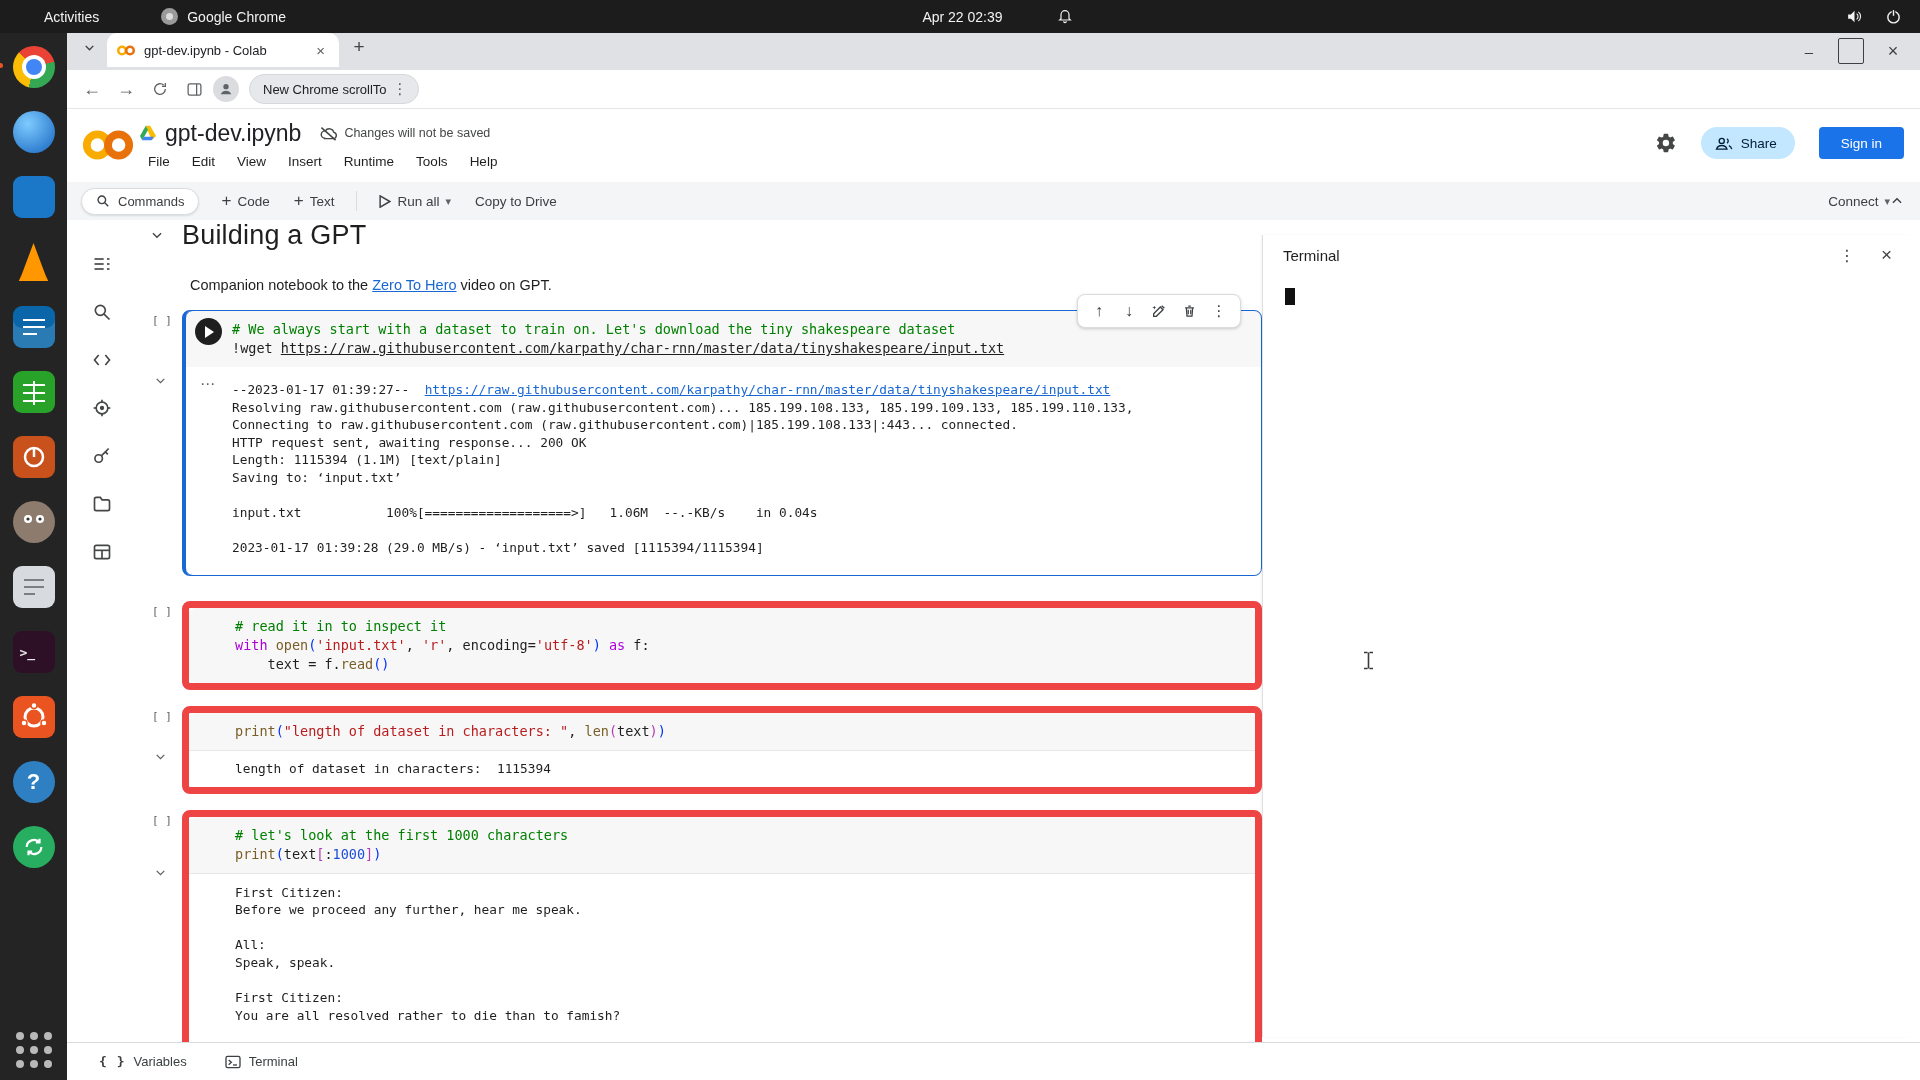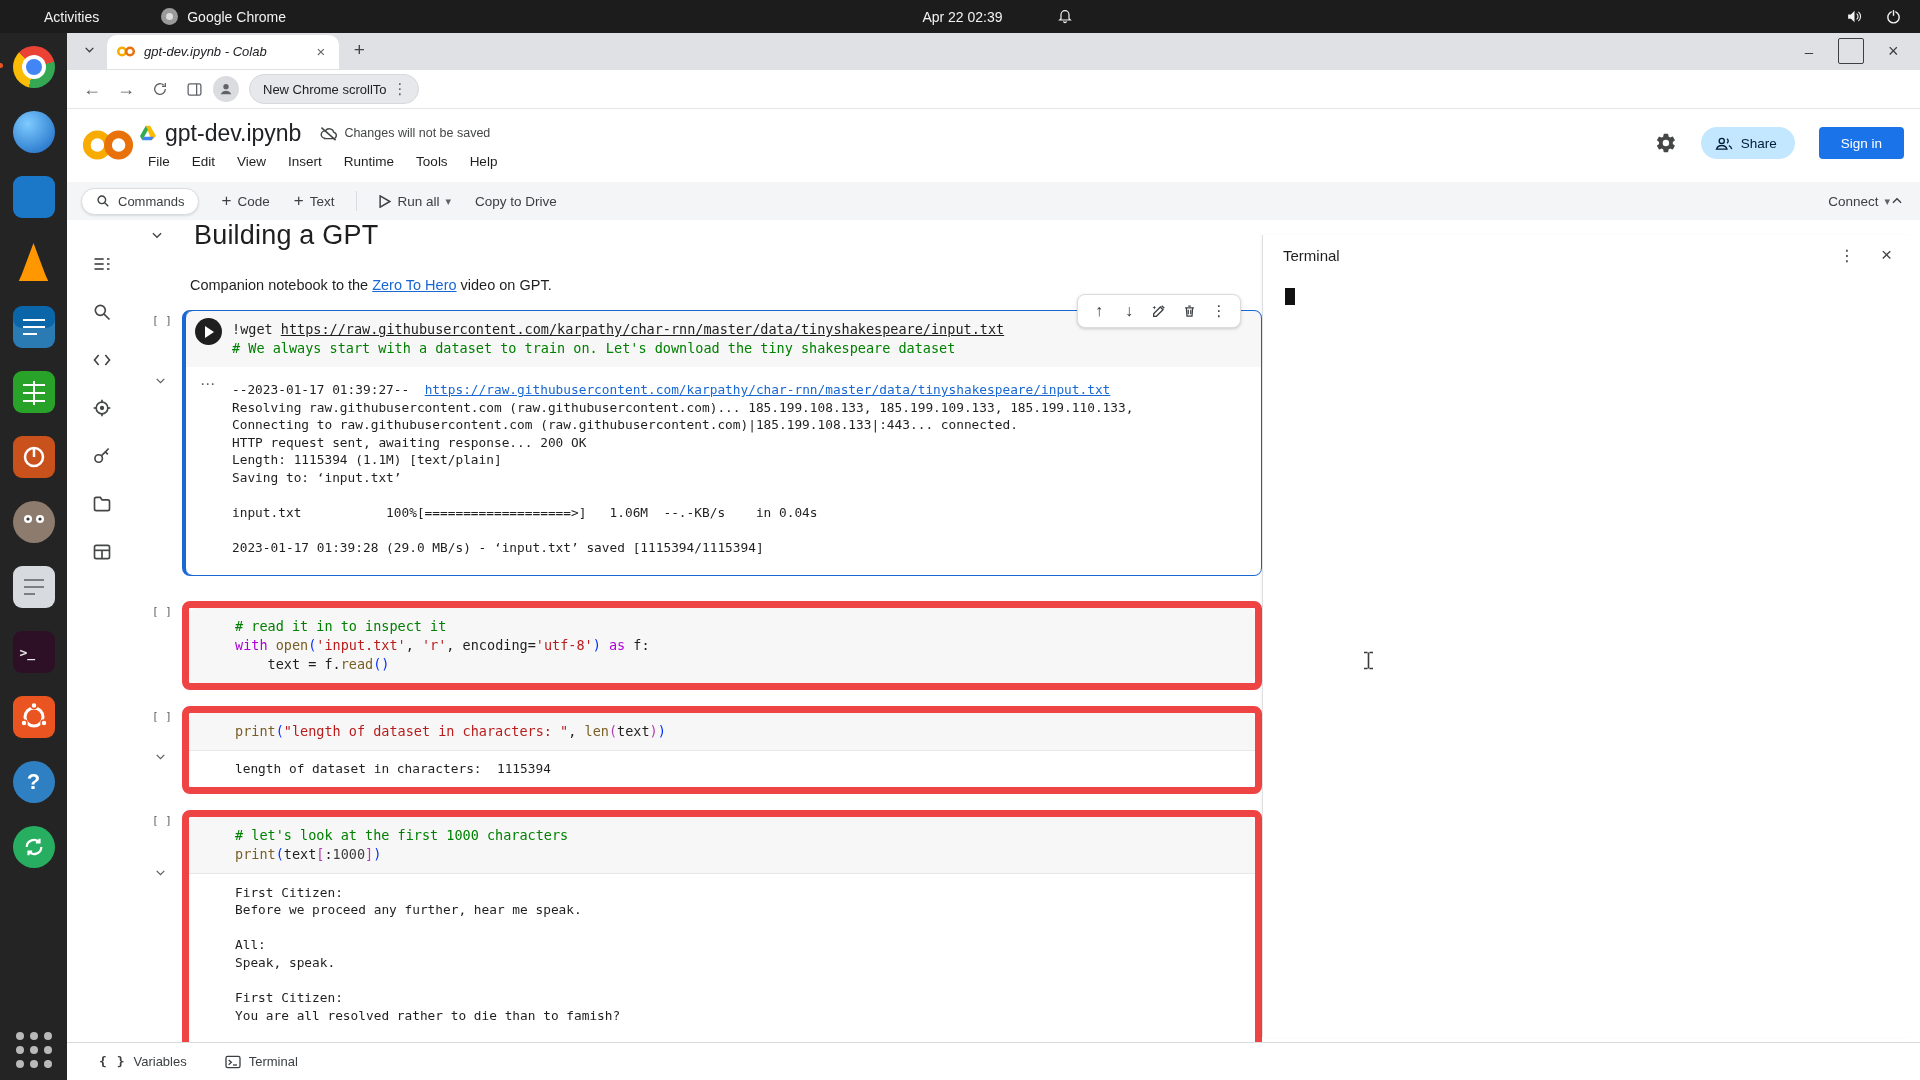--- a/index.html
+++ b/index.html
@@ -27,21 +27,21 @@
   .chrome-logo { background:conic-gradient(from -45deg,#ea4335 0 120deg,#34a853 120deg 240deg,#fbbc05 240deg 360deg); position:relative; }
   .chrome-logo::before { content:""; position:absolute; left:9px; top:9px; width:24px; height:24px; background:#fff; border-radius:50%; }
   .chrome-logo::after { content:""; position:absolute; left:13px; top:13px; width:16px; height:16px; background:#4285f4; border-radius:50%; }
   .dock .glyph { color:#fff; font-weight:bold; }
   .appgrid { position:absolute; bottom:12px; left:0; width:67px; display:flex; justify-content:center; }
   .dots3 { display:grid; grid-template-columns:repeat(3,8px); grid-gap:6px; }
   .dots3 i { width:8px; height:8px; background:#b9b9b9; border-radius:50%; }
 
   
   .window { position:absolute; left:67px; top:33px; width:1853px; height:1047px; display:flex; flex-direction:column; background:#fff; }
-  .tabstrip { height:37px; background:#dfe1e5; display:flex; align-items:center; position:relative; flex:0 0 auto;font-style:italic; }
+  .tabstrip { height:37px; background:#dfe1e5; display:flex; align-items:flex-start; position:relative; flex:0 0 auto; }
   .tabsearch { width:28px; height:28px; border-radius:50%; margin:0 0 4px 8px; display:flex; align-items:center; justify-content:center; }
   .tab { width:232px; height:34px; background:#fff; border-radius:10px 10px 0 0; margin-left:4px; display:flex; align-items:center; padding:0 10px; gap:9px; }
   .tab .title { font-size:13px; color:#202124; white-space:nowrap; overflow:hidden; flex:1; }
   .tab .close { color:#5f6368; font-size:15px; line-height:1; padding:2px 4px; border-radius:50%; }
   .newtab { width:28px; height:28px; display:flex; align-items:center; justify-content:center; font-size:19px; color:#444; margin:0 0 4px 6px; }
   .winctl { position:absolute; right:14px; top:5px; display:flex; gap:16px; align-items:center; height:26px; }
   .winctl span { width:26px; height:26px; display:flex; align-items:center; justify-content:center; color:#3c4043; font-size:15px; }
   .sq { width:10px; height:10px; border:1.4px solid #3c4043; border-radius:2px; display:inline-block; }
 
   .addressrow { height:39px; background:#fff; display:flex; align-items:center; padding:0 14px 0 10px; gap:4px; border-bottom:1px solid #e4e6e8; flex:0 0 auto; }
@@ -78,41 +78,41 @@
   .toolbar-right { margin-left:auto; display:flex; align-items:center; }
   .connect { display:flex; align-items:center; gap:6px; font-size:13.5px; color:#3c4043; font-weight:500; }
 
   
   .colab-body { flex:1; display:flex; min-height:0; background:#fff; }
   .leftrail { width:70px; flex:0 0 auto; display:flex; flex-direction:column; align-items:center; padding-top:32px; gap:24px; }
   .railic { width:24px; height:24px; display:flex; align-items:center; justify-content:center; color:#444746; }
 
   .notebook { flex:1; min-width:0; position:relative; padding:8px 0 0 13px; overflow:hidden; }
   .md-heading { display:flex; align-items:flex-start; gap:10px; margin-top:-8px; }
-  .md-heading h1 { font-size:27px; font-weight:500; color:#1f1f1f; margin-left:20px; letter-spacing:.2px; }
+  .md-heading h1 { font-size:27px; font-weight:500; color:#1f1f1f; margin-left:8px; letter-spacing:.2px; }
   .md-intro { margin:26px 0 0 40px; font-size:14.5px; color:#1f1f1f; }
   .md-intro a { color:#1967d2; text-decoration:underline; }
 
   .cellrow { position:relative; display:flex; margin-top:0; }
   .gutter { width:32px; flex:0 0 auto; position:relative; }
   .brackets { font-family:"DejaVu Sans Mono",monospace; font-size:11px; color:#616161; position:absolute; left:2px; top:4px; white-space:pre; }
   .gchev { position:absolute; left:4px; color:#616161; }
   .cell { flex:1; border:7px solid #ef4444; border-radius:8px; background:#fff; position:relative; min-width:0; }
   .cell.selected { border:1px solid #1967d2; border-left:4px solid #1967d2; box-shadow:0 0 0 1px #1967d2 inset; }
   .codearea { background:#f7f7f7; border-radius:7px 7px 0 0; padding:9px 12px 9px 46px; position:relative; }
   .cell.lone .codearea { border-radius:7px; }
   .codearea.editor { font-family:"DejaVu Sans Mono",monospace; font-size:13.5px; }
   .outputarea { background:#fff; border-top:1px solid #e8e8e8; border-radius:0 0 7px 7px; padding:12px 12px 18px 46px; position:relative; }
   .cell.selected .outputarea { border-top:none; }
   .runbtn { position:absolute; left:9px; top:7px; width:27px; height:27px; border-radius:50%; background:#1f1f1f; display:flex; align-items:center; justify-content:center; }
   .runbtn .tri { width:0; height:0; border-left:9px solid #fff; border-top:6px solid transparent; border-bottom:6px solid transparent; margin-left:2px; }
   .cl { white-space:pre; line-height:19px; min-height:19px; font-family:"DejaVu Sans Mono",monospace; font-size:13.5px; }
   .out .cl { line-height:17.6px; min-height:17.6px; font-size:12.8px; }
   .tk-p{color:#1f1f1f} .tk-c{color:#008000} .tk-k{color:#af00db} .tk-f{color:#795e26}
-  .tk-s{color:#b91c1c} .tk-n{color:#404040} .tk-b1{color:#0431fa} .tk-b2{color:#b33bb3}
+  .tk-s{color:#b91c1c} .tk-n{color:#1d4ed8} .tk-b1{color:#0431fa} .tk-b2{color:#b33bb3}
   .tk-u{color:#1f1f1f; text-decoration:underline}
   .tk-ol{color:#1967d2; text-decoration:underline}
   .outdots { position:absolute; left:14px; top:8px; color:#616161; font-size:15px; letter-spacing:1px; }
   .cell-toolbar { position:absolute; right:20px; top:-17px; height:34px; background:#fff; border:1px solid #dadce0; border-radius:8px; box-shadow:0 1px 3px rgba(60,64,67,.25); display:flex; align-items:center; padding:0 6px; z-index:5; }
   .cell-toolbar .ctb { width:30px; height:30px; display:flex; align-items:center; justify-content:center; color:#3c4043; font-size:16px; }
 
   
   .term-panel { width:648px; flex:0 0 auto; margin:15px 10px 5px 0; background:#fff; border-left:1px solid #e0e0e0; box-shadow:-1px 0 2px rgba(0,0,0,.05); position:relative; display:flex; flex-direction:column; }
   .term-head { height:40px; display:flex; align-items:center; padding:0 18px 0 20px; flex:0 0 auto; }
   .term-title { font-size:15px; color:#1f1f1f; }
@@ -510,22 +510,22 @@
                     <line x1="14" y1="10" x2="14" y2="17"></line>
                   </svg>
                 </span>
               <span class="ctb" style="font-size:15px">⋮</span>
             </div>
             <div class="codearea editor">
               <span class="runbtn">
                   <span class="tri"></span>
                 </span>
               <div>
+                  <div class="cl"><span class="tk-c"># We always start with a dataset to train on. Let's download the tiny shakespeare dataset</span></div>
                   <div class="cl"><span class="tk-p">!wget </span><span class="tk-u">https://raw.githubusercontent.com/karpathy/char-rnn/master/data/tinyshakespeare/input.txt</span></div>
-                  <div class="cl"><span class="tk-c"># We always start with a dataset to train on. Let's download the tiny shakespeare dataset</span></div>
                 </div>
             </div>
             <div class="outputarea out">
               <span class="outdots">⋯</span>
               <div style="margin-top:2px">
                   <div class="cl"><span class="tk-p">--2023-01-17 01:39:27--  </span><span class="tk-ol">https://raw.githubusercontent.com/karpathy/char-rnn/master/data/tinyshakespeare/input.txt</span></div>
                   <div class="cl"><span class="tk-p">Resolving raw.githubusercontent.com (raw.githubusercontent.com)... 185.199.108.133, 185.199.109.133, 185.199.110.133, </span></div>
                   <div class="cl"><span class="tk-p">Connecting to raw.githubusercontent.com (raw.githubusercontent.com)|185.199.108.133|:443... connected.</span></div>
                   <div class="cl"><span class="tk-p">HTTP request sent, awaiting response... 200 OK</span></div>
                   <div class="cl"><span class="tk-p">Length: 1115394 (1.1M) [text/plain]</span></div>

